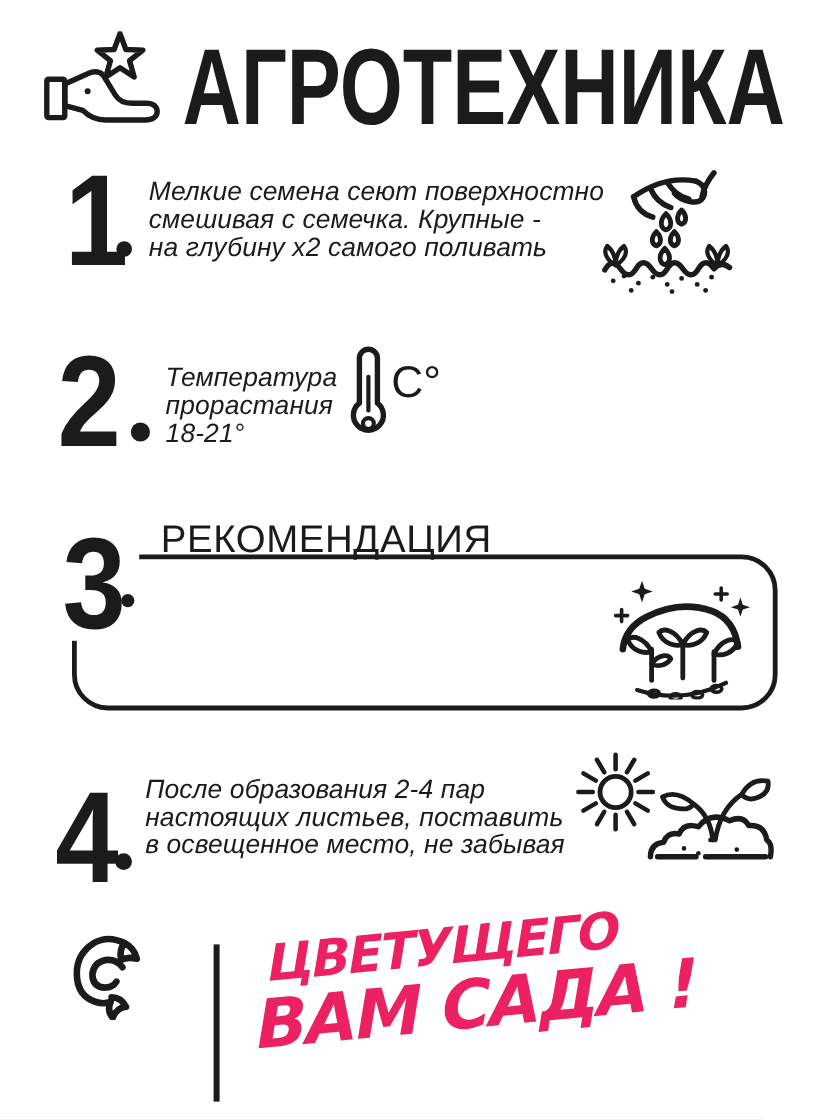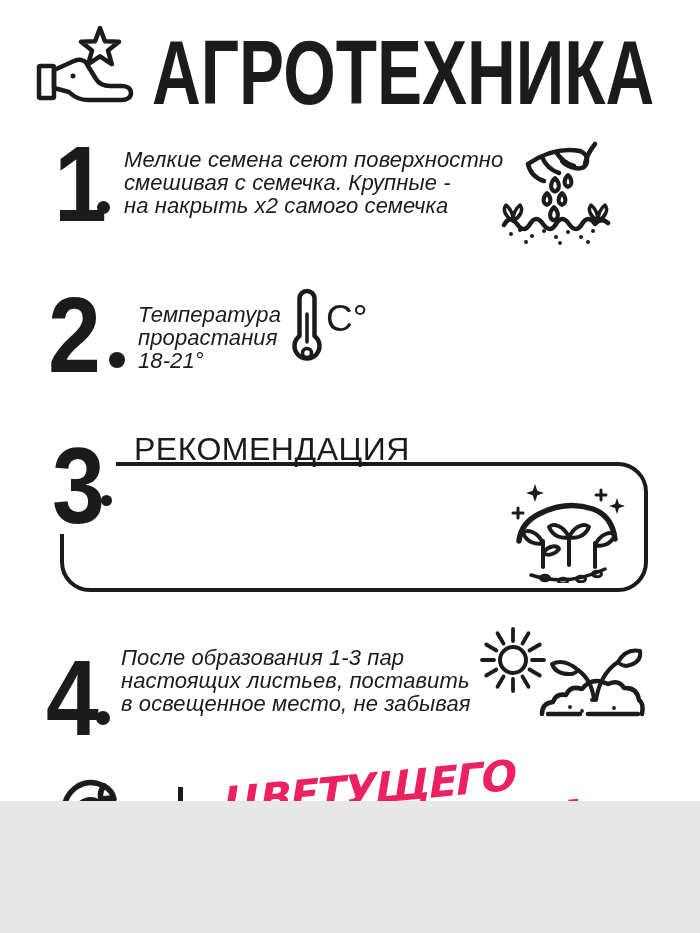--- a/index.html
+++ b/index.html
@@ -1,17 +1,17 @@
 <!DOCTYPE html>
 <html><head>
 <meta charset="utf-8">
 <style>
   html,body { margin:0; padding:0; background:#e8e8e8; }
   .page {
-    position:relative; width:700px; height:801px; margin:0 auto;
+    position:relative; width:700px; height:933px; margin:0 auto;
     background:#ffffff; overflow:hidden;
     font-family:"Liberation Sans", sans-serif; color:#1b1b1b;
   }
   .abs { position:absolute; }
   .title {
     font-size:90px; font-weight:bold; line-height:1; white-space:nowrap;
     transform:scaleX(0.75); transform-origin:left top; letter-spacing:0;
   }
   .num {
     font-size:108px; font-weight:bold; line-height:1; white-space:nowrap;
@@ -54,21 +54,21 @@
       <circle cx="37" cy="50" r="2.5" fill="#1b1b1b" stroke="none"></circle>
     </svg>
   </div>
   <div class="abs title" style="left:152px; top:28px;">АГРОТЕХНИКА</div>
 
   <div class="abs num" style="left:54px; top:130px;">1</div>
   <div class="abs dotc" style="left:97px; top:201px; width:13px; height:13px;"></div>
   <div class="abs" style="left:124px; top:148px;">
     <div class="step-text">Мелкие семена сеют поверхностно</div>
     <div class="step-text">смешивая с семечка. Крупные -</div>
-    <div class="step-text">на накрыть х2 самого семечка</div>
+    <div class="step-text">на глубину х2 самого поливать</div>
   </div>
   <div class="abs" style="left:498px; top:137px;">
     <svg width="116" height="108" viewBox="0 0 116 108" fill="none" stroke="#1b1b1b" stroke-width="4.5" stroke-linecap="round" stroke-linejoin="round">
       <path d="M30,27 Q56,9 82,14"></path>
       <path d="M97,7 Q89,17 87,27"></path>
       <path d="M30,27 Q33,40 46,44"></path>
       <path d="M44,20 Q49,32 61,36"></path>
       <path d="M58,15 Q65,26 76,29"></path>
       <path d="M82,14 Q90,17 89,25 Q87,33 77,31 Q68,29 64,24"></path>
       <path stroke-width="4" d="M57,41 C62.6,46.6 61.8,53 57,54.6 C52.2,53 51.4,46.6 57,41 Z"></path>
@@ -137,21 +137,21 @@
       <ellipse cx="36" cy="97" rx="4.5" ry="2.8" stroke-width="3"></ellipse>
       <ellipse cx="54" cy="100" rx="4.5" ry="2.8" stroke-width="3"></ellipse>
       <ellipse cx="72" cy="98" rx="4.5" ry="2.8" stroke-width="3"></ellipse>
       <ellipse cx="88" cy="93" rx="4.5" ry="2.8" stroke-width="3"></ellipse>
     </svg>
   </div>
 
   <div class="abs num" style="left:46px; top:644px;">4</div>
   <div class="abs dotc" style="left:96px; top:711px; width:14px; height:14px;"></div>
   <div class="abs" style="left:121px; top:646px;">
-    <div class="step-text">После образования 1-3 пар</div>
+    <div class="step-text">После образования 2-4 пар</div>
     <div class="step-text">настоящих листьев, поставить</div>
     <div class="step-text">в освещенное место, не забывая</div>
   </div>
   <div class="abs" style="left:473px; top:612px;">
     <svg width="84" height="92" viewBox="0 0 84 92" fill="none" stroke="#1b1b1b" stroke-width="3.8" stroke-linecap="round">
       <circle cx="40" cy="48" r="13" stroke-width="4"></circle>
       <line x1="59" y1="48" x2="71" y2="48"></line>
       <line x1="56.5" y1="38.5" x2="66.8" y2="32.5"></line>
       <line x1="49.5" y1="31.5" x2="55.5" y2="21.2"></line>
       <line x1="40" y1="29" x2="40" y2="17"></line>

